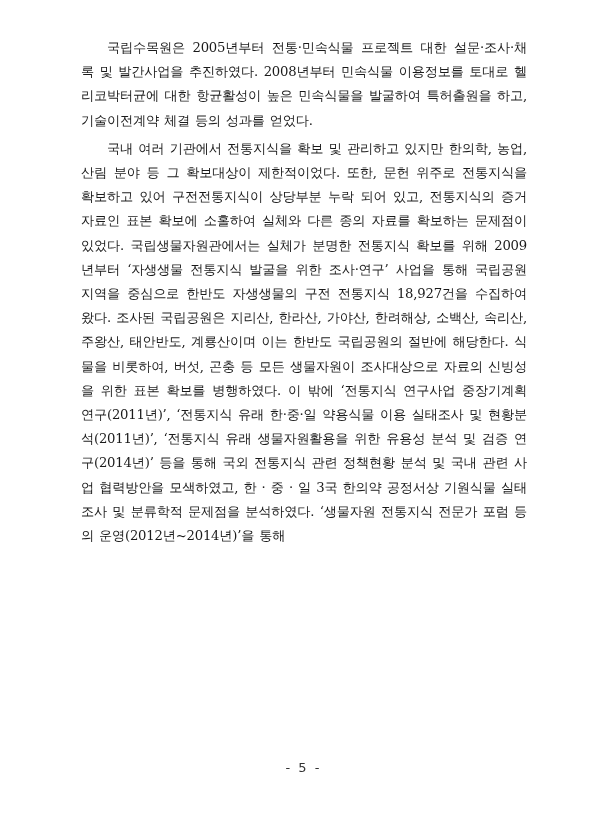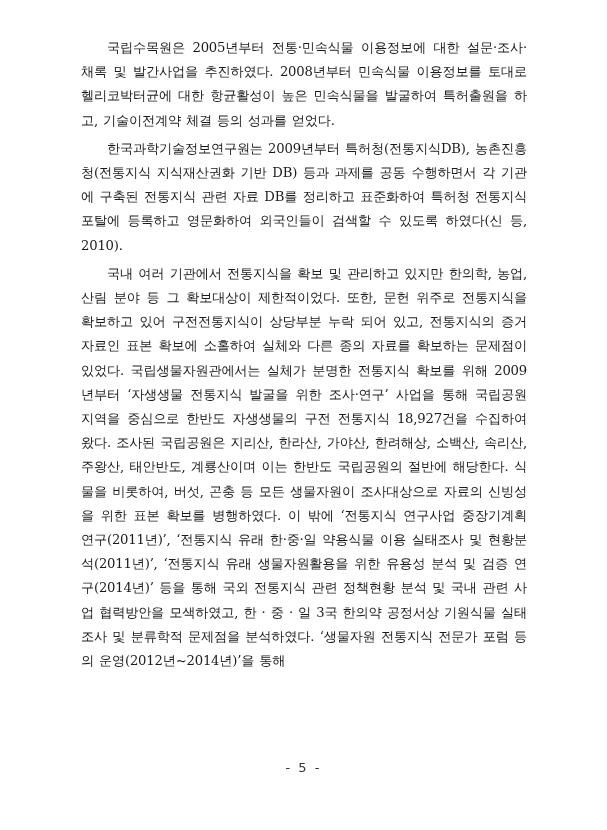--- a/index.html
+++ b/index.html
@@ -40,18 +40,17 @@
     font-family: "DejaVu Sans", "Liberation Sans", sans-serif;
     font-size: 13px;
     color: #333;
     letter-spacing: 2px;
   }
 </style>
 </head>
 <body>
 
 <div class="page">
-  <p class="para">국립수목원은 2005년부터 전통·민속식물 이용정보에 대한 설문·조사·채록 및 발간사업을 추진하였다. 2008년부터 민속식물 이용정보를 토대로 헬리코박터균에 대한 항균활성이 높은 민속식물을 발굴하여 특허출원을 하고, 기술이전계약 체결 등의 성과를 얻었다.</p>
-  <p class="para">한국과학기술정보연구원는 2009년부터 특허청(전통지식DB), 농촌진흥청(전통지식 지식재산권화 기반 DB) 등과 과제를 공동 수행하면서 각 기관에 구축된 전통지식 관련 자료 DB를 정리하고 표준화하여 특허청 전통지식포탈에 등록하고 영문화하여 외국인들이 검색할 수 있도록 하였다(신 등, 2010).</p>
+  <p class="para">국립수목원은 2005년부터 전통·민속식물 프로젝트 대한 설문·조사·채록 및 발간사업을 추진하였다. 2008년부터 민속식물 이용정보를 토대로 헬리코박터균에 대한 항균활성이 높은 민속식물을 발굴하여 특허출원을 하고, 기술이전계약 체결 등의 성과를 얻었다.</p>
   <p class="para">국내 여러 기관에서 전통지식을 확보 및 관리하고 있지만 한의학, 농업, 산림 분야 등 그 확보대상이 제한적이었다. 또한, 문헌 위주로 전통지식을 확보하고 있어 구전전통지식이 상당부분 누락 되어 있고, 전통지식의 증거자료인 표본 확보에 소홀하여 실체와 다른 종의 자료를 확보하는 문제점이 있었다. 국립생물자원관에서는 실체가 분명한 전통지식 확보를 위해 2009년부터 ‘자생생물 전통지식 발굴을 위한 조사·연구’ 사업을 통해 국립공원 지역을 중심으로 한반도 자생생물의 구전 전통지식 18,927건을 수집하여 왔다. 조사된 국립공원은 지리산, 한라산, 가야산, 한려해상, 소백산, 속리산, 주왕산, 태안반도, 계룡산이며 이는 한반도 국립공원의 절반에 해당한다. 식물을 비롯하여, 버섯, 곤충 등 모든 생물자원이 조사대상으로 자료의 신빙성을 위한 표본 확보를 병행하였다. 이 밖에 ‘전통지식 연구사업 중장기계획 연구(2011년)’, ‘전통지식 유래 한·중·일 약용식물 이용 실태조사 및 현황분석(2011년)’, ‘전통지식 유래 생물자원활용을 위한 유용성 분석 및 검증 연구(2014년)’ 등을 통해 국외 전통지식 관련 정책현황 분석 및 국내 관련 사업 협력방안을 모색하였고, 한 · 중 · 일 3국 한의약 공정서상 기원식물 실태조사 및 분류학적 문제점을 분석하였다. ‘생물자원 전통지식 전문가 포럼 등의 운영(2012년~2014년)’을 통해</p>
 </div>
 
 <div class="page-number">- 5 -</div>
 
 </body></html>

